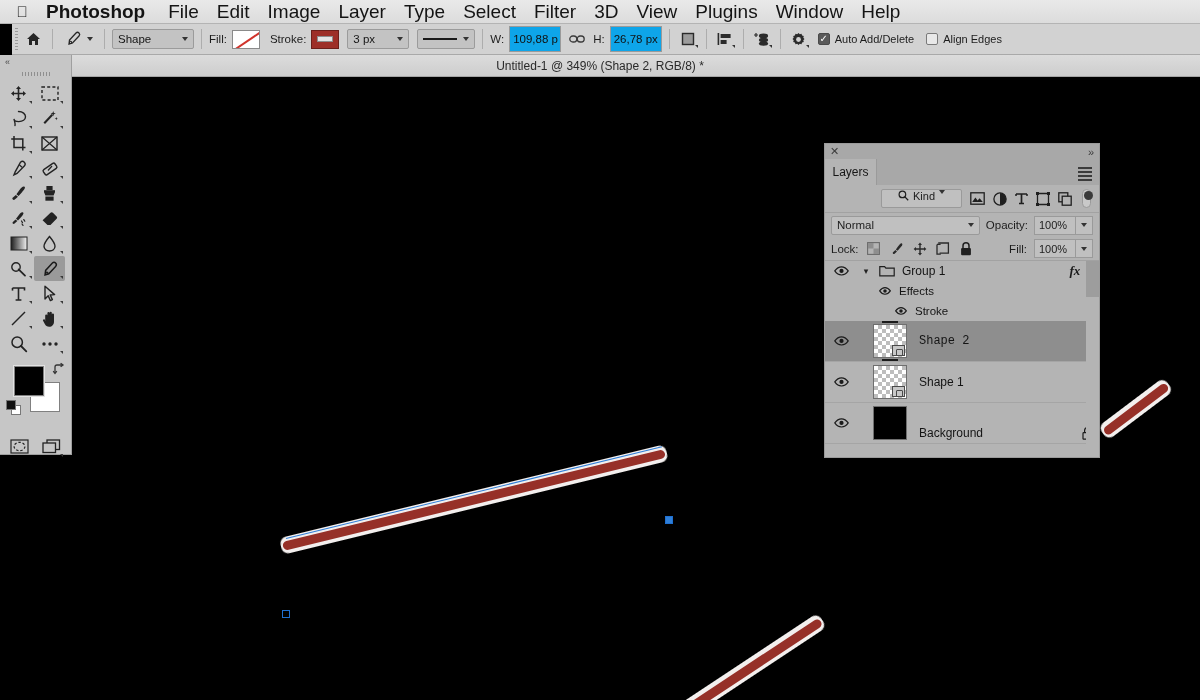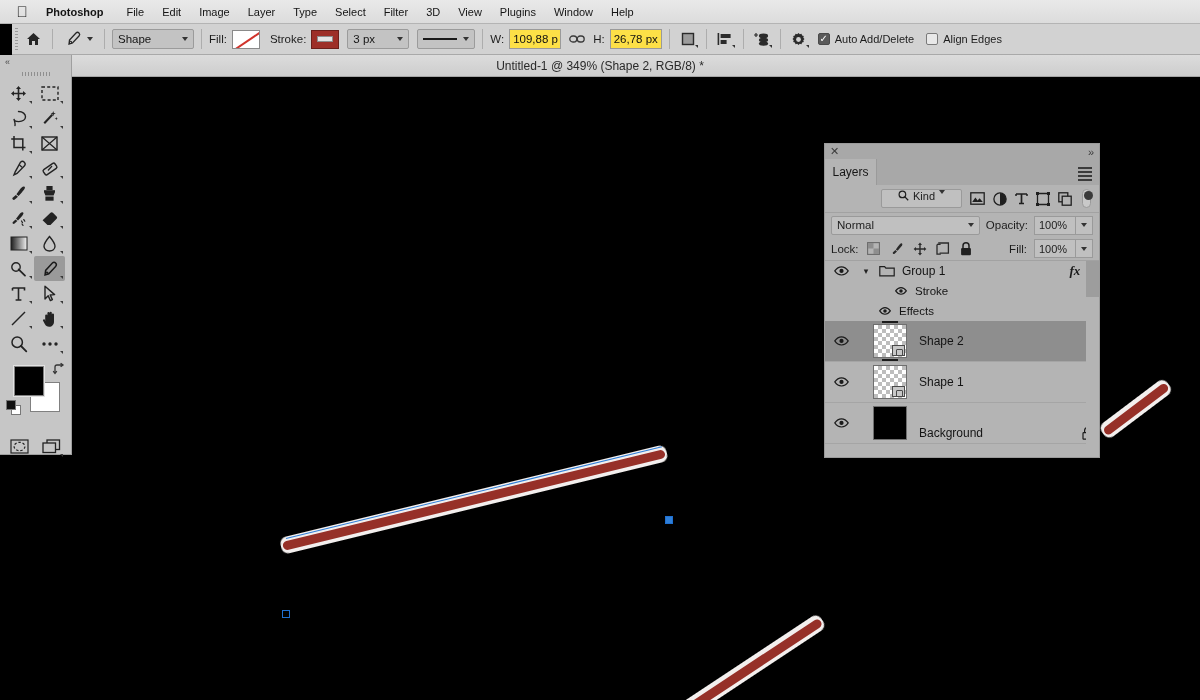--- a/index.html
+++ b/index.html
@@ -20,21 +20,21 @@
     border-bottom: 1px solid #b4b4b4;
     display: flex; align-items: center;
     padding-left: 14px;
     font-size: 13px; color: #111;
   }
   .apple-logo {
     width: 16px; height: 18px; margin-right: 16px;
     display: flex; align-items: center; justify-content: center;
     font-size: 15px; line-height: 1; color: #111;
   }
-  .menu-item { padding: 0 9px; font-size: 11px; color: #141414; white-space: nowrap; }
+  .menu-item { padding: 0 9px; font-size: 19px; color: #141414; white-space: nowrap; }
   .menu-item.app-name { font-weight: bold; padding-left: 0; padding-right: 14px; }
 
   
   .optionsbar {
     position: absolute; left: 12px; top: 24px; width: 1200px; height: 31px;
     background: #d2d2d2;
     border-bottom: 1px solid #a9a9a9;
     display: flex; align-items: center;
     font-size: 11.5px; color: #1c1c1c;
   }
@@ -72,21 +72,21 @@
   }
   .swatch-stroke i { display:block; width: 16px; height: 6px; background:#e4e4e4; border:1px solid #8d8d8d; }
 
   .line-select {
     width: 58px; height: 20px; background:#c3c3c3; border:1px solid #9b9b9b; border-radius:2px;
     display:flex; align-items:center; justify-content:space-between; padding:0 5px;
   }
   .line-select i { display:block; width: 34px; height: 2px; background:#1a1a1a; }
 
   .num-field {
-    height: 20px; width: 52px; background: #fde047; border: 1px solid #9a9a9a;
+    height: 26px; width: 52px; background: #0ea5e9; border: 1px solid #9a9a9a;
     font-size: 11.5px; color:#111; padding: 0 3px; display:flex; align-items:center;
     overflow:hidden; white-space:nowrap;
   }
   .link-icon { margin: 0 8px; color:#3a3a3a; font-size: 12px; display:flex; align-items:center; }
 
   .ob-icon-btn {
     width: 22px; height: 22px; display:flex; align-items:center; justify-content:center;
     position: relative; color:#2b2b2b;
   }
   .ob-icon-btn .mini-caret {
@@ -810,53 +810,53 @@
           </span>
           <span class="layer-name">Group 1</span>
           <span class="row-right">
             <span class="fx-mark">fx</span>
             <span class="chevron-up">^</span>
           </span>
         </div>
       </div>
 
       <div class="layer-row sub">
+        <div class="eye-col" style="width:66px; justify-content:flex-end;">
+          <span class="eye">
+            <svg width="12" height="8" viewBox="0 0 15 10">
+                <path d="M7.5 0.8 C11.4 0.8 14.2 4.9 14.2 4.9 C14.2 4.9 11.4 9 7.5 9 C3.6 9 0.8 4.9 0.8 4.9 C0.8 4.9 3.6 0.8 7.5 0.8Z" fill="none" stroke="#1b1b1b" stroke-width="1.4"></path>
+                <circle cx="7.5" cy="4.9" r="2.2" fill="#1b1b1b"></circle>
+              </svg>
+          </span>
+        </div>
+        <span class="layer-name sub" style="margin-left:8px;">Effects</span>
+      </div>
+
+      <div class="layer-row sub">
         <div class="eye-col" style="width:82px; justify-content:flex-end;">
           <span class="eye">
             <svg width="12" height="8" viewBox="0 0 15 10">
                 <path d="M7.5 0.8 C11.4 0.8 14.2 4.9 14.2 4.9 C14.2 4.9 11.4 9 7.5 9 C3.6 9 0.8 4.9 0.8 4.9 C0.8 4.9 3.6 0.8 7.5 0.8Z" fill="none" stroke="#1b1b1b" stroke-width="1.4"></path>
                 <circle cx="7.5" cy="4.9" r="2.2" fill="#1b1b1b"></circle>
               </svg>
           </span>
         </div>
         <span class="layer-name sub" style="margin-left:8px;">Stroke</span>
-      </div>
-
-      <div class="layer-row sub">
-        <div class="eye-col" style="width:66px; justify-content:flex-end;">
-          <span class="eye">
-            <svg width="12" height="8" viewBox="0 0 15 10">
-                <path d="M7.5 0.8 C11.4 0.8 14.2 4.9 14.2 4.9 C14.2 4.9 11.4 9 7.5 9 C3.6 9 0.8 4.9 0.8 4.9 C0.8 4.9 3.6 0.8 7.5 0.8Z" fill="none" stroke="#1b1b1b" stroke-width="1.4"></path>
-                <circle cx="7.5" cy="4.9" r="2.2" fill="#1b1b1b"></circle>
-              </svg>
-          </span>
-        </div>
-        <span class="layer-name sub" style="margin-left:8px;">Effects</span>
       </div>
 
       <div class="layer-row selected">
         <div class="eye-col">
           <span class="eye">
             <svg width="15" height="10" viewBox="0 0 15 10">
                 <path d="M7.5 0.8 C11.4 0.8 14.2 4.9 14.2 4.9 C14.2 4.9 11.4 9 7.5 9 C3.6 9 0.8 4.9 0.8 4.9 C0.8 4.9 3.6 0.8 7.5 0.8Z" fill="none" stroke="#1b1b1b" stroke-width="1.2"></path>
                 <circle cx="7.5" cy="4.9" r="2.1" fill="#1b1b1b"></circle>
               </svg>
           </span>
         </div>
-        <div class="row-body" style="padding-left:16px; gap:12px;">
+        <div class="row-body" style="padding-left:16px; gap:12px;font-family:Liberation Mono, monospace;">
           <span class="thumb">
             <span class="thumb-sel-frame"></span>
             <span class="vecbadge"></span>
           </span>
           <span class="layer-name">Shape 2</span>
         </div>
       </div>
 
       <div class="layer-row">
         <div class="eye-col">

